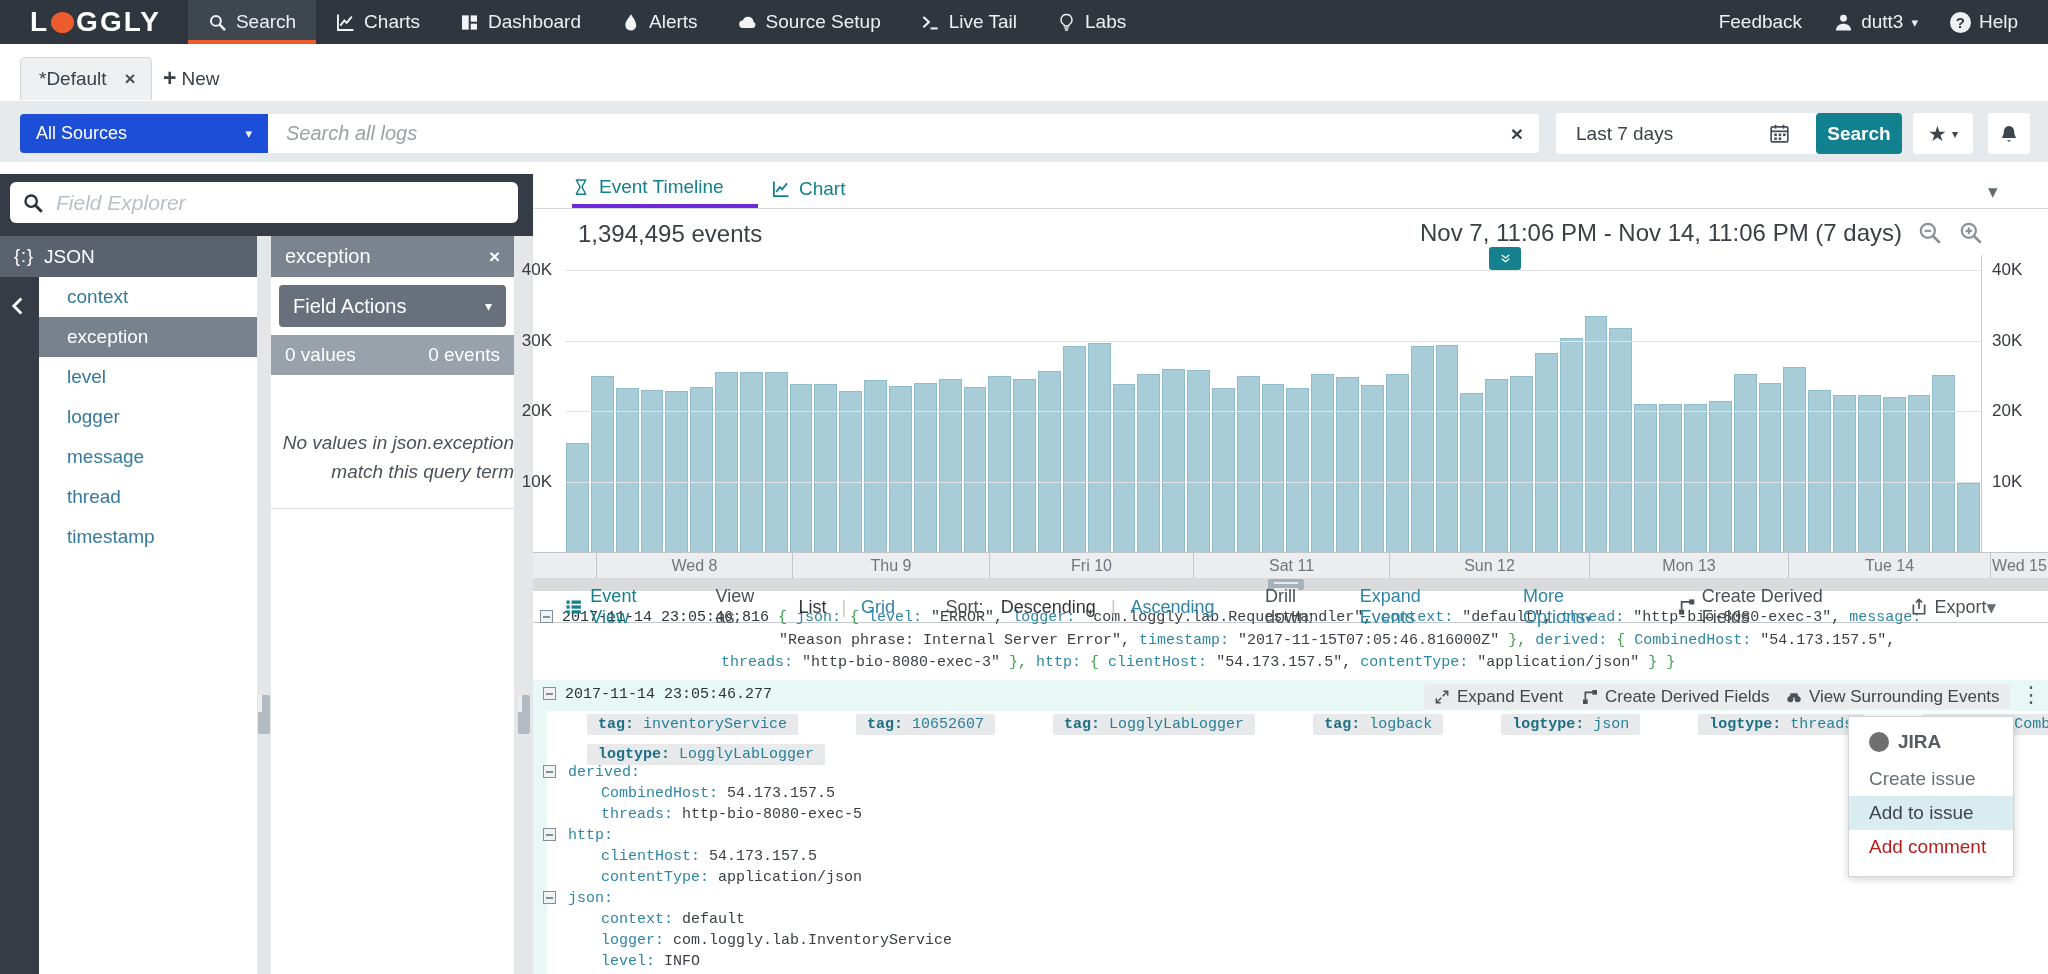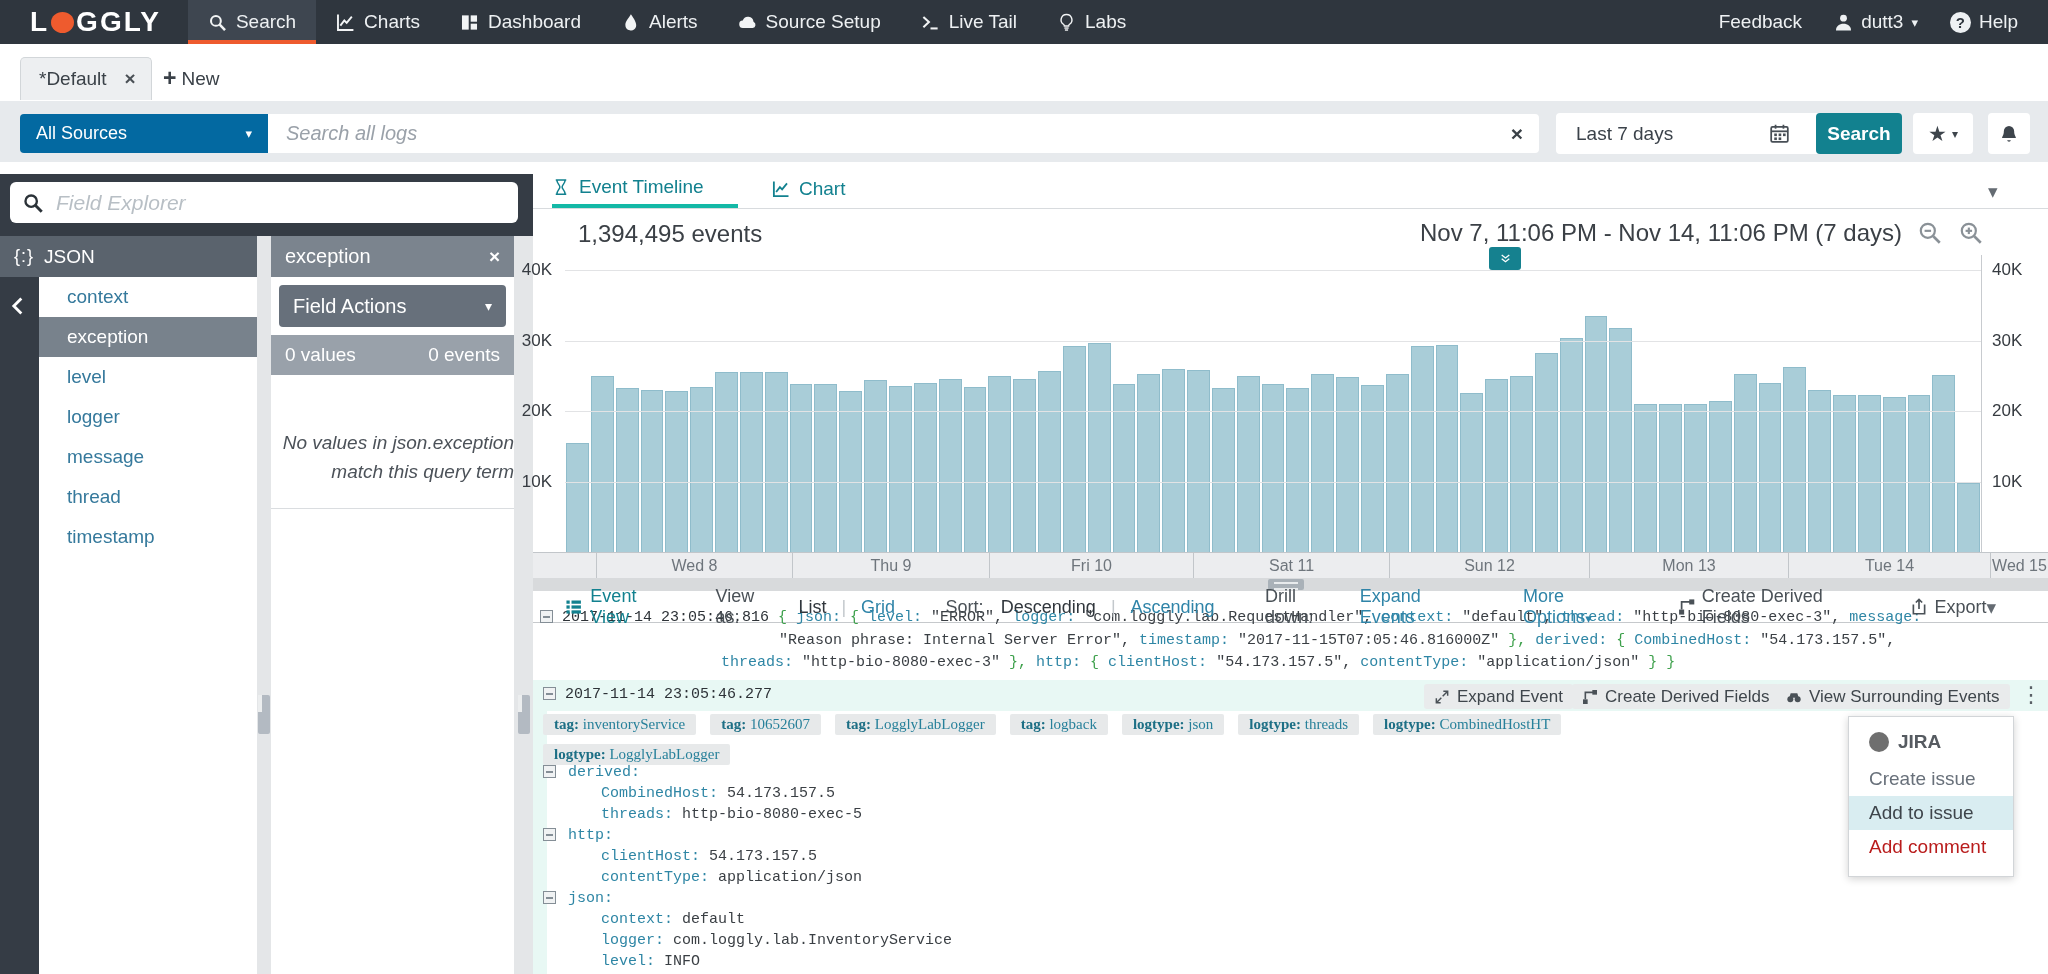--- a/index.html
+++ b/index.html
@@ -27,21 +27,21 @@
 
   
   .tabbar{position:absolute;left:0;top:44px;width:2048px;height:57px;background:#fff;}
   .tab{position:absolute;left:20px;top:13px;height:43px;display:flex;align-items:center;gap:18px;padding:0 15px 0 18px;background:#edeff1;border:1px solid #d2d6d9;border-bottom:none;border-radius:5px 5px 0 0;font-size:19px;color:#3a4148;box-sizing:border-box;cursor:pointer;}
   .tab .close{font-weight:900;font-size:19px;color:#4a5056;cursor:pointer;}
   .newtab{position:absolute;left:163px;top:13px;height:43px;display:flex;align-items:center;gap:5px;font-size:19px;color:#3a4148;cursor:pointer;}
   .newtab .plus{font-size:23px;font-weight:bold;}
 
   
   .searchrow{position:absolute;left:0;top:101px;width:2048px;height:61px;background:#e7eaed;}
-  .sources-btn{position:absolute;left:20px;top:13px;width:248px;height:39px;background:#0369a1;border-radius:4px 0 0 4px;color:#fff;font-size:18px;display:flex;align-items:center;padding:0 16px;box-sizing:border-box;cursor:pointer;}
+  .sources-btn{position:absolute;left:20px;top:13px;width:248px;height:39px;background:#1d4ed8;border-radius:4px 0 0 4px;color:#fff;font-size:18px;display:flex;align-items:center;padding:0 16px;box-sizing:border-box;cursor:pointer;}
   .sources-btn .caret{margin-left:auto;}
   .search-input-wrap{position:absolute;left:268px;top:13px;width:1271px;height:39px;background:#fff;border-radius:0 4px 4px 0;display:flex;align-items:center;}
   .search-input{flex:1;border:none;outline:none;background:transparent;font-size:20px;padding:0 18px;font-family:"Liberation Sans",sans-serif;color:#3a4148;}
   .search-input::placeholder{color:#9aa1a9;font-style:italic;}
   .clear-x{font-weight:900;font-size:21px;color:#3a4147;padding:0 16px;cursor:pointer;}
   .chev-badge{position:absolute;left:1489px;top:146px;width:32px;height:23px;background:#15818f;border-radius:3px;display:flex;align-items:center;justify-content:center;cursor:pointer;z-index:5;}
   .chev-badge .ic{width:15px;height:13px;color:#fff;}
   .timebox{position:absolute;left:1556px;top:12px;width:284px;height:41px;background:#fff;border-radius:4px;display:flex;align-items:center;padding:0 16px 0 20px;box-sizing:border-box;font-size:19px;color:#3b424a;cursor:pointer;gap:20px;}
   .timebox .ic{width:21px;height:21px;color:#474e55;margin-left:auto;}
   .timebox .caret{color:#474e55;margin-left:7px;}
@@ -75,21 +75,21 @@
   .exc-header .close{margin-left:auto;font-weight:900;font-size:19px;cursor:pointer;}
   .fa-btn{margin:8px;height:42px;background:#67707b;border-radius:4px;color:#fff;font-size:20px;display:flex;align-items:center;padding:0 14px;cursor:pointer;}
   .fa-btn .caret{margin-left:auto;font-size:14px;}
   .vals-bar{height:40px;background:#99a1aa;color:#fff;font-size:19px;display:flex;align-items:center;justify-content:space-between;padding:0 14px;}
   .empty-msg{margin-top:54px;text-align:right;font-style:italic;font-size:19px;color:#4c5259;line-height:1.5;}
   .exc-divider{position:absolute;left:0;right:0;top:272px;border-top:1px solid #dadde0;}
 
   
   .tl-tab{position:absolute;top:170px;height:38px;display:flex;align-items:center;gap:9px;font-size:19px;color:#12818f;box-sizing:border-box;cursor:pointer;}
   .tl-tab .ic{width:18px;height:20px;}
-  .tl-tab1{left:552px;width:186px;border-bottom:4px solid #14b8a6;}
+  .tl-tab1{left:572px;width:186px;border-bottom:4px solid #6d28d9;}
   .tl-tab2{left:772px;}
   .tl-border{position:absolute;left:533px;right:0;top:208px;height:1px;background:#d8dbde;}
   .tl-caret{position:absolute;left:1988px;top:180px;font-size:19px;color:#646b72;cursor:pointer;}
   .count{position:absolute;left:578px;top:220px;font-size:24px;color:#3b4046;}
   .range-wrap{position:absolute;top:219px;right:64px;display:flex;align-items:center;gap:15px;}
   .range-text{font-size:24px;color:#3b4046;}
   .zoom-ic{width:26px;height:26px;color:#8a9197;cursor:pointer;}
 
   
   .gridline{position:absolute;left:565px;width:1416px;height:1px;background:#e2e3e5;}
@@ -130,21 +130,21 @@
   .box::after{content:'';position:absolute;left:2px;right:2px;top:4.5px;height:2px;background:#848e96;}
 
   
   .ev2-header{position:absolute;left:533px;right:0;top:680px;height:31px;background:#e8f8f4;}
   .ev2-stripe{position:absolute;left:533px;top:711px;width:14px;bottom:0;background:#e8f8f4;}
   .ev2-ts{position:absolute;left:543px;top:686px;color:#2d3237;z-index:2;}
   .pill{position:absolute;height:25px;background:#e9ebec;border-radius:3px;display:inline-flex;align-items:center;gap:7px;padding:0 10px;font-size:17px;color:#3f464c;cursor:pointer;white-space:nowrap;}
   .pill .ic{width:16px;height:16px;color:#4a5157;}
   .kebab{position:absolute;left:2020px;top:682px;font-size:22px;color:#596066;cursor:pointer;font-family:"DejaVu Sans",sans-serif;}
   .tagrow{position:absolute;left:543px;display:flex;gap:14px;z-index:1;}
-  .tagpill{background:#e7e9ea;border-radius:2px;padding:2px 11px;font-family:Liberation Serif, serif;font-size:15px;white-space:nowrap;cursor:pointer;}
+  .tagpill{background:#e7e9ea;border-radius:2px;padding:2px 11px;font-family:Liberation Mono, monospace;font-size:15px;white-space:nowrap;cursor:pointer;margin-left:44px;}
   .tagpill .tkey{color:#1d6f85;font-weight:bold;}
   .tagpill .tval{color:#27809a;}
   #ev2-tree{position:absolute;left:543px;top:762px;z-index:1;}
   .tree-row{height:21px;line-height:21px;white-space:nowrap;}
   .tree-row .tkey{color:#2e86a5;}
   .tree-row .tval{color:#3a3f44;}
   .tree-row.kv{padding-left:58px;}
   .tree-row.group .tkey{margin-left:3px;}
 
   

